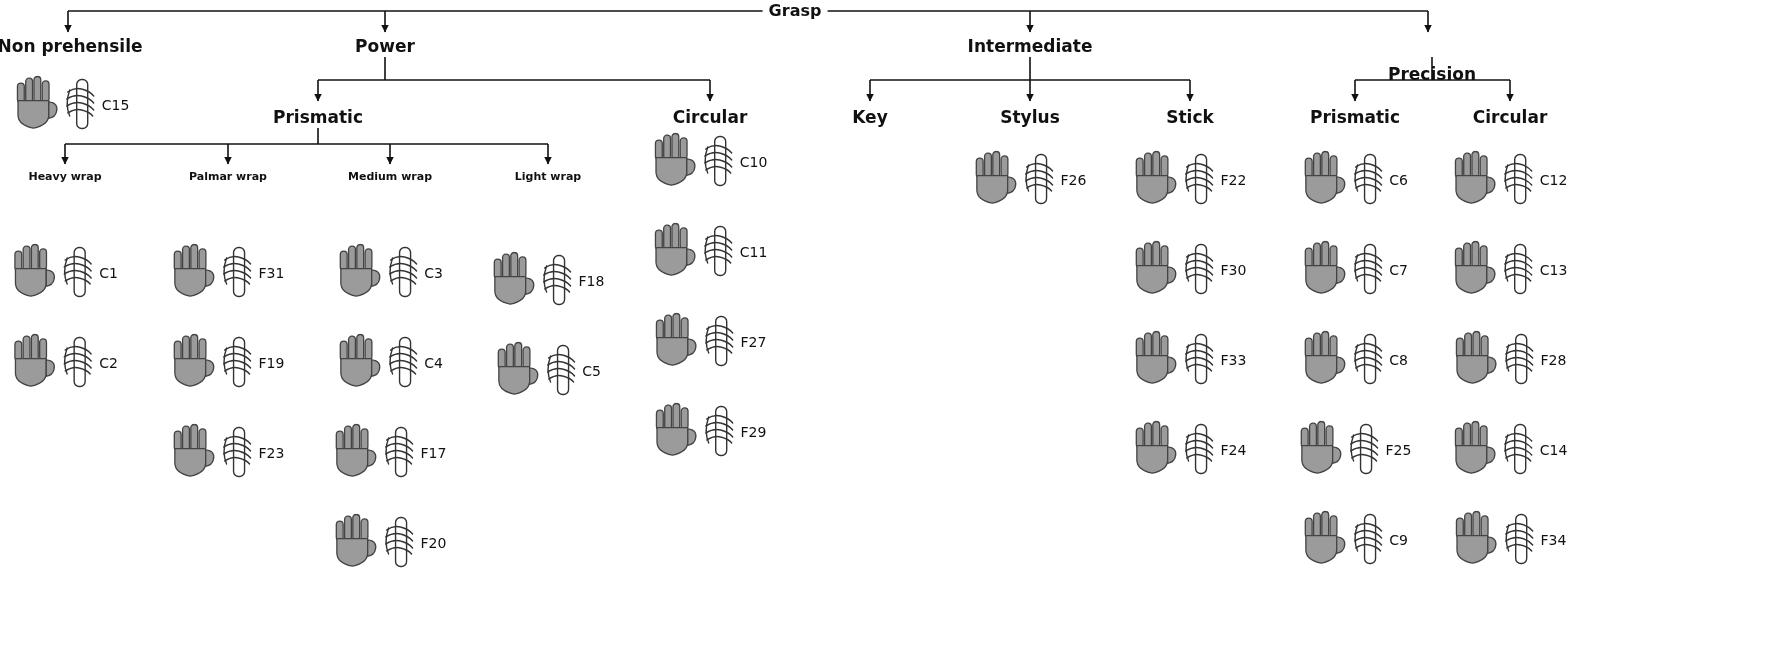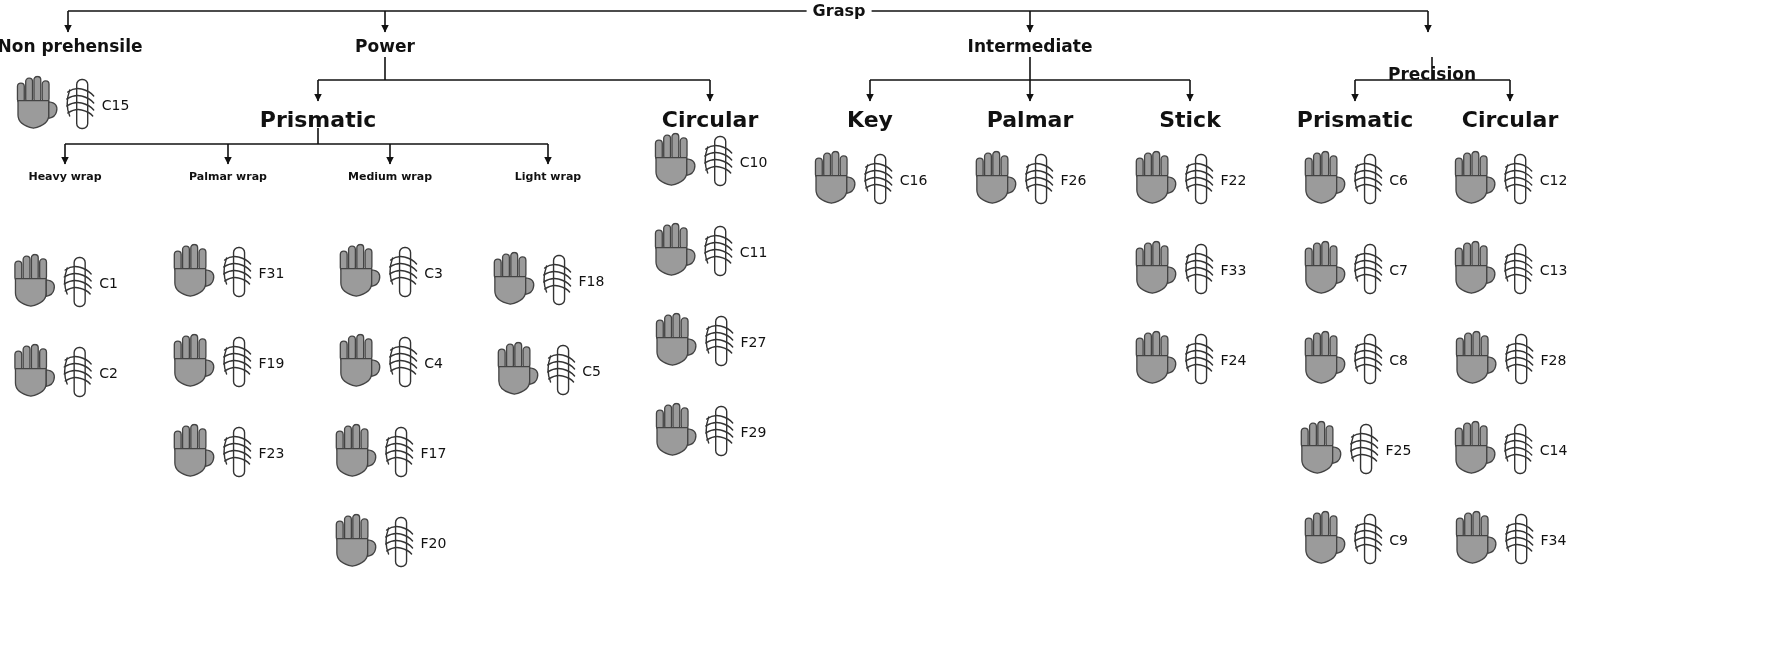--- a/index.html
+++ b/index.html
@@ -14,23 +14,23 @@
     overflow: hidden;
   }
   .connectors { position: absolute; left: 0; top: 0; }
   .label {
     position: absolute;
     transform: translateX(-50%);
     font-weight: 700;
     white-space: nowrap;
     text-align: center;
   }
-  .label.root { font-size: 16px; background: #ffffff; padding: 0 6px; z-index: 2; margin-left: 44px; }
+  .label.root { font-size: 16px; background: #ffffff; padding: 0 6px; z-index: 2; }
   .label.t1 { font-size: 17px; }
-  .label.t2 { font-size: 22px; }
+  .label.t2 { font-size: 17px; }
   .label.t3 { font-size: 11px; width: 96px; white-space: normal; line-height: 1.2; }
   .column {
     position: absolute;
     transform: translateX(-50%);
     display: flex;
     flex-direction: column;
     align-items: center;
   }
   .item {
     height: 90px;
@@ -118,21 +118,21 @@
   <div class="label root" style="left:795px; top:1px;">Grasp</div>
 
   <div class="label t1" style="left:70px;  top:36px;">Non prehensile</div>
   <div class="label t1" style="left:385px; top:36px;">Power</div>
   <div class="label t1" style="left:1030px;top:36px;">Intermediate</div>
   <div class="label t1" style="left:1432px;top:36px;margin-top:28px;">Precision</div>
 
   <div class="label t2" style="left:318px; top:107px;">Prismatic</div>
   <div class="label t2" style="left:710px; top:107px;">Circular</div>
   <div class="label t2" style="left:870px; top:107px;">Key</div>
-  <div class="label t2" style="left:1030px;top:107px;">Palmar</div>
+  <div class="label t2" style="left:1030px;top:107px;">Stylus</div>
   <div class="label t2" style="left:1190px;top:107px;">Stick</div>
   <div class="label t2" style="left:1355px;top:107px;">Prismatic</div>
   <div class="label t2" style="left:1510px;top:107px;">Circular</div>
 
   <div class="label t3" style="left:65px;  top:170px;">Heavy wrap</div>
   <div class="label t3" style="left:228px; top:170px;">Palmar wrap</div>
   <div class="label t3" style="left:390px; top:170px;">Medium wrap</div>
   <div class="label t3" style="left:548px; top:170px;">Light wrap</div>
 
   <div class="column" style="left:72px;  top:58px;">
@@ -141,21 +141,21 @@
       <svg class="icon-hand" viewBox="0 0 40 52">
             <use href="#sym-hand-contact"></use>
           </svg>
       <svg class="icon-grasp" viewBox="0 0 40 52">
             <use href="#sym-grasp"></use>
           </svg>
     </span>
     <span class="code">C15</span>
   </div>
 </div>
-  <div class="column" style="left:65px;  top:236px;">
+  <div class="column" style="left:65px;  top:226px;">
   <div class="item">
     <span class="icon-pair">
       <svg class="icon-hand" viewBox="0 0 40 52">
             <use href="#sym-hand-contact"></use>
           </svg>
       <svg class="icon-grasp" viewBox="0 0 40 52">
             <use href="#sym-grasp"></use>
           </svg>
     </span>
     <span class="code">C1</span>
@@ -327,33 +327,20 @@
       <svg class="icon-hand" viewBox="0 0 40 52">
             <use href="#sym-hand-contact"></use>
           </svg>
       <svg class="icon-grasp" viewBox="0 0 40 52">
             <use href="#sym-grasp"></use>
           </svg>
     </span>
     <span class="code">F29</span>
   </div>
 </div>
-  <div class="column" style="left:870px; top:133px;">
-  <div class="item">
-    <span class="icon-pair">
-      <svg class="icon-hand" viewBox="0 0 40 52">
-            <use href="#sym-hand-contact"></use>
-          </svg>
-      <svg class="icon-grasp" viewBox="0 0 40 52">
-            <use href="#sym-grasp"></use>
-          </svg>
-    </span>
-    <span class="code">C16</span>
-  </div>
-</div>
   <div class="column" style="left:1030px;top:133px;">
 
   <div class="item">
     <span class="icon-pair">
       <svg class="icon-hand" viewBox="0 0 40 52">
             <use href="#sym-hand-contact"></use>
           </svg>
       <svg class="icon-grasp" viewBox="0 0 40 52">
             <use href="#sym-grasp"></use>
           </svg>
@@ -367,20 +354,31 @@
       <svg class="icon-hand" viewBox="0 0 40 52">
             <use href="#sym-hand-contact"></use>
           </svg>
       <svg class="icon-grasp" viewBox="0 0 40 52">
             <use href="#sym-grasp"></use>
           </svg>
     </span>
     <span class="code">F22</span>
   </div>
 
+  <div class="item">
+    <span class="icon-pair">
+      <svg class="icon-hand" viewBox="0 0 40 52">
+            <use href="#sym-hand-contact"></use>
+          </svg>
+      <svg class="icon-grasp" viewBox="0 0 40 52">
+            <use href="#sym-grasp"></use>
+          </svg>
+    </span>
+    <span class="code">F30</span>
+  </div>
 
   <div class="item">
     <span class="icon-pair">
       <svg class="icon-hand" viewBox="0 0 40 52">
             <use href="#sym-hand-contact"></use>
           </svg>
       <svg class="icon-grasp" viewBox="0 0 40 52">
             <use href="#sym-grasp"></use>
           </svg>
     </span>

